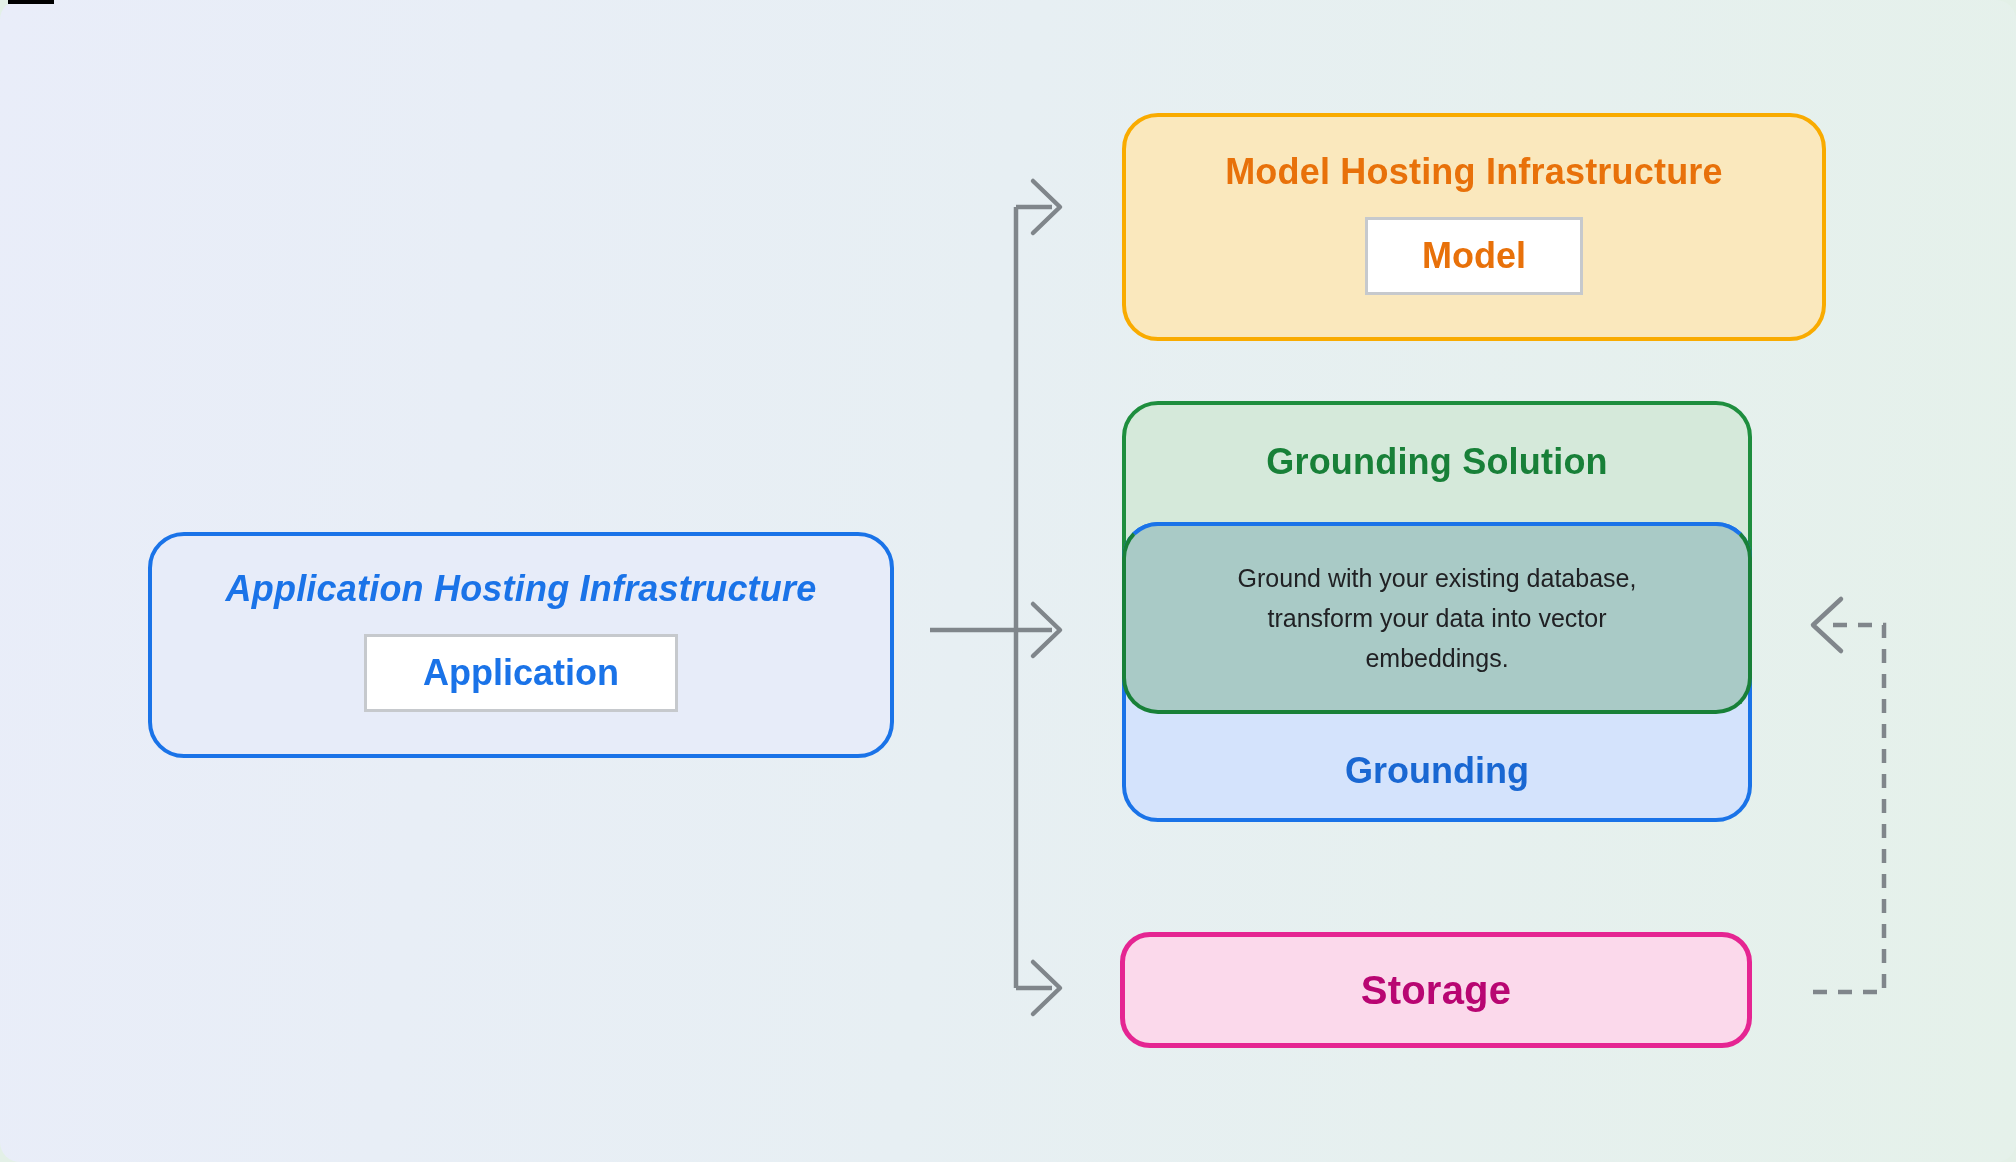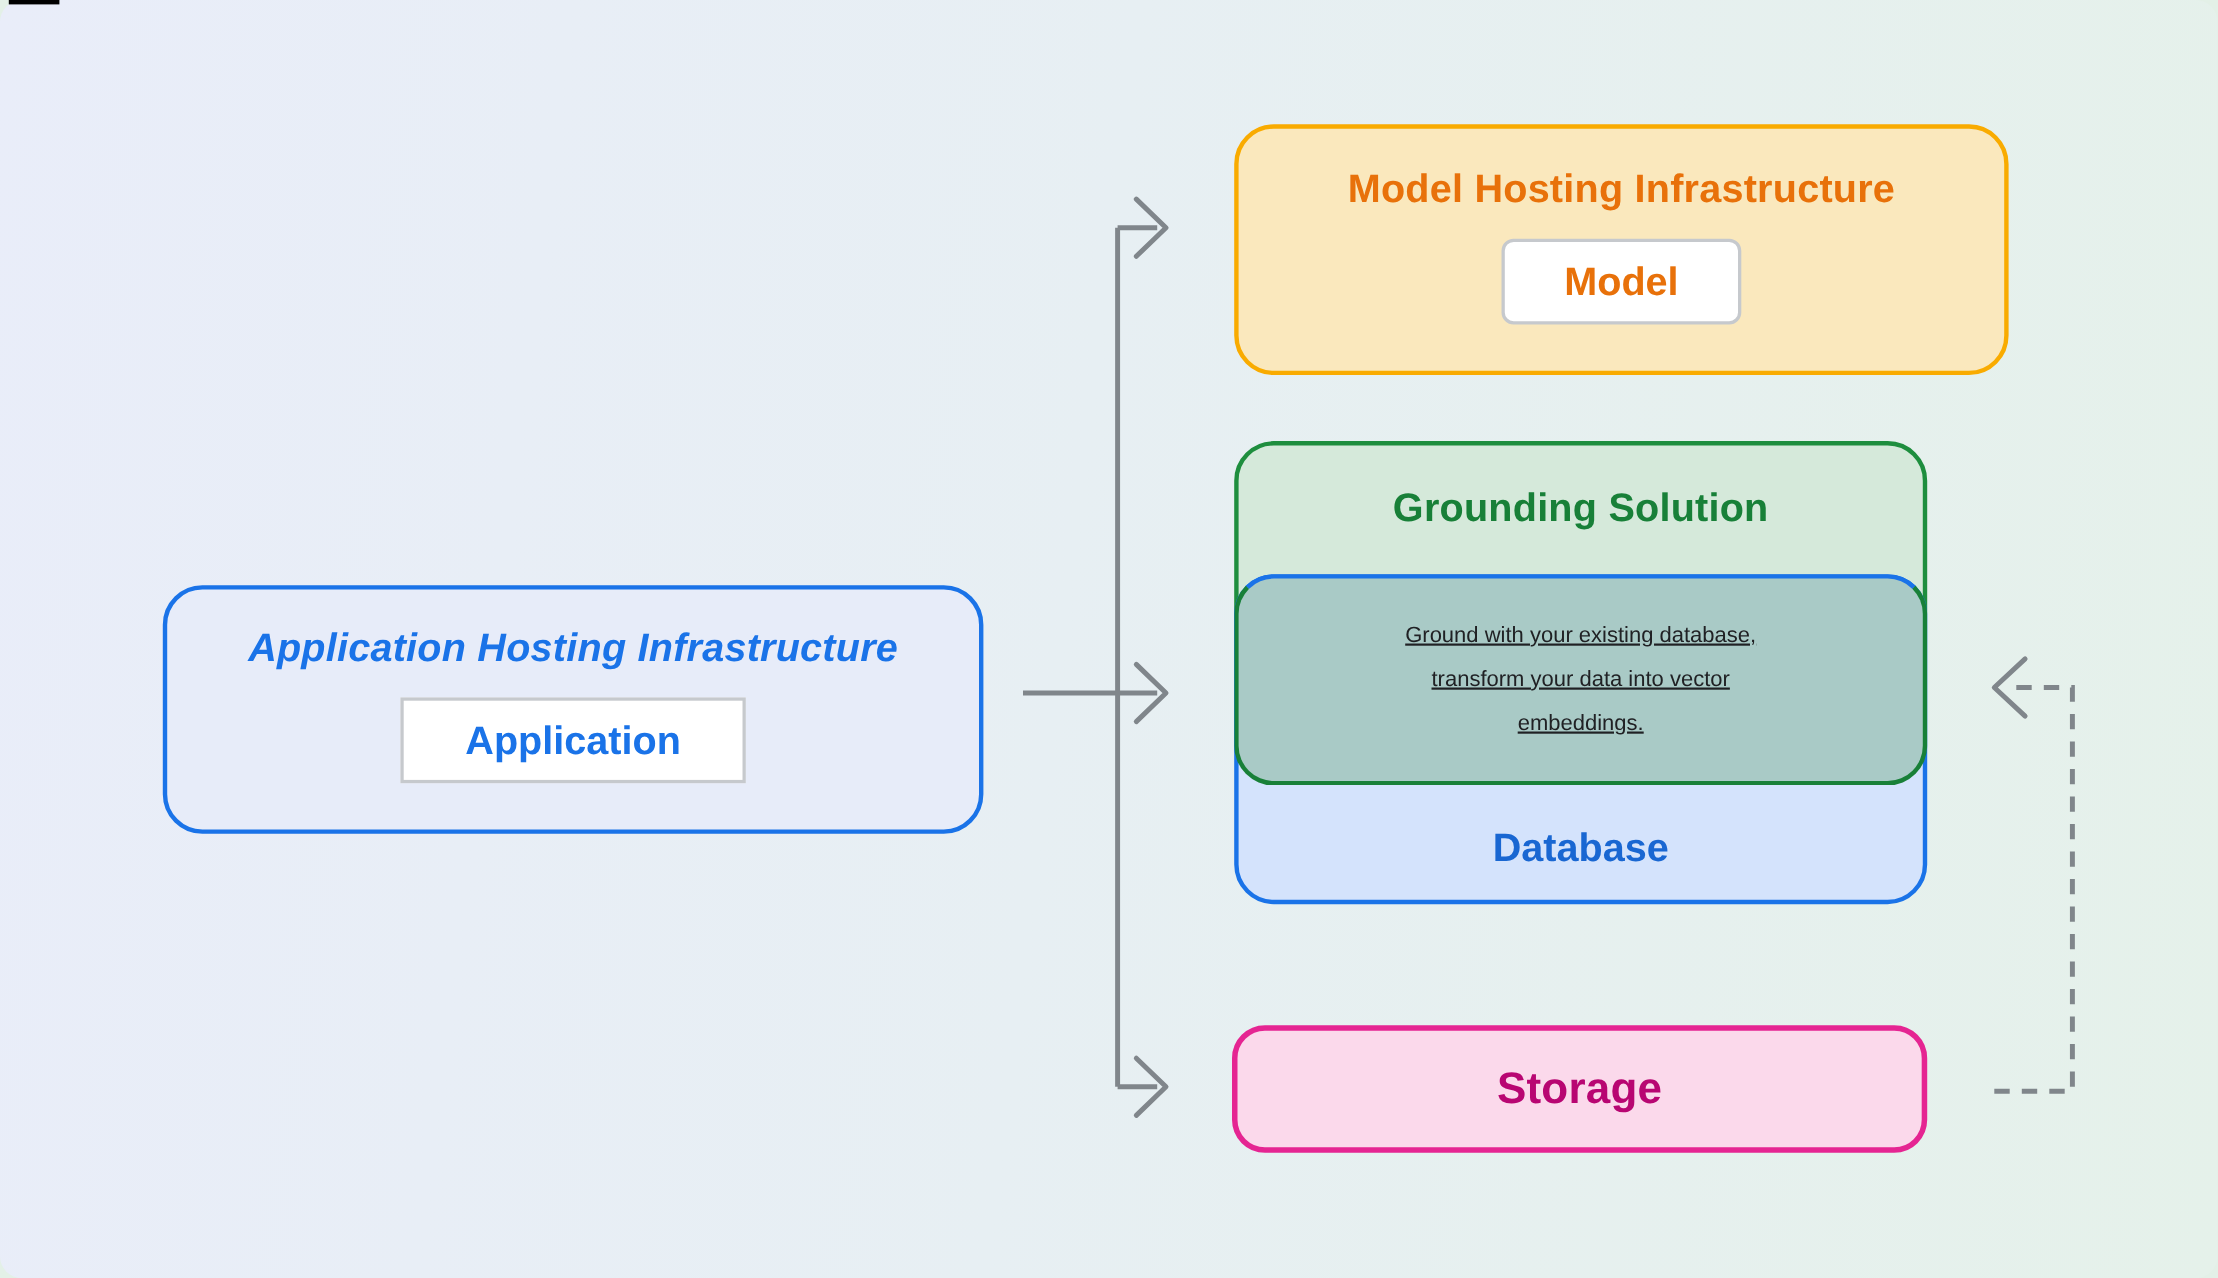--- a/index.html
+++ b/index.html
@@ -72,21 +72,21 @@
   .app-box .inner-chip { margin-top: 24px; width: 314px; height: 78px; color: var(--blue, #1A73E8); text-align: center; }
 
   
   .model-box {
     left: 1122px; top: 113px; width: 704px; height: 228px;
     background: var(--yellow-fill, #FAE8BD);
     border: 4px solid var(--yellow-border, #F9AB00);
     padding-top: 34px;
   }
   .model-box .box-title { color: var(--orange-text, #E8710A); }
-  .model-box .inner-chip { margin-top: 24px; width: 218px; height: 78px; color: var(--orange-text, #E8710A); border-radius: 11px; }
+  .model-box .inner-chip { margin-top: 24px; width: 218px; height: 78px; color: var(--orange-text, #E8710A); }
 
   
   .grounding-group {
     position: absolute;
     left: 1122px; top: 401px; width: 674px; height: 421px;
   }
   .grounding-outer {
     position: absolute;
     left: 0; top: 0; width: 630px; height: 313px;
     box-sizing: border-box;
@@ -126,25 +126,24 @@
     border: 4px solid var(--teal-border, #188038);
     border-top-color: var(--blue, #1A73E8);
     border-radius: 36px;
     z-index: 2;
     display: flex;
     flex-direction: column;
     align-items: center;
     justify-content: center;
   }
   .grounding-inner .desc-line {
-    font-size: 20px;
+    font-size: 25px;
     line-height: 40px;
     color: var(--dark-text, #202124);
     white-space: nowrap;
-    text-decoration: underline;
   }
 
   
   .storage-box {
     left: 1120px; top: 932px; width: 632px; height: 116px;
     background: var(--pink-fill, #FBD9EB);
     border: 5px solid var(--pink-border, #E52592);
     border-radius: 30px;
     justify-content: center;
   }
@@ -200,21 +199,21 @@
   <div class="box model-box">
     <div class="box-title">Model Hosting Infrastructure</div>
     <div class="inner-chip">Model</div>
   </div>
 
   <div class="grounding-group">
     <div class="grounding-outer">
       <div class="box-title">Grounding Solution</div>
     </div>
     <div class="database-box">
-      <div class="database-label">Database</div>
+      <div class="database-label">Grounding</div>
     </div>
     <div class="grounding-inner">
       <div class="desc-line">Ground with your existing database,</div>
       <div class="desc-line">transform your data into vector</div>
       <div class="desc-line">embeddings.</div>
     </div>
   </div>
 
   <div class="box storage-box">
     <div class="box-title">Storage</div>

